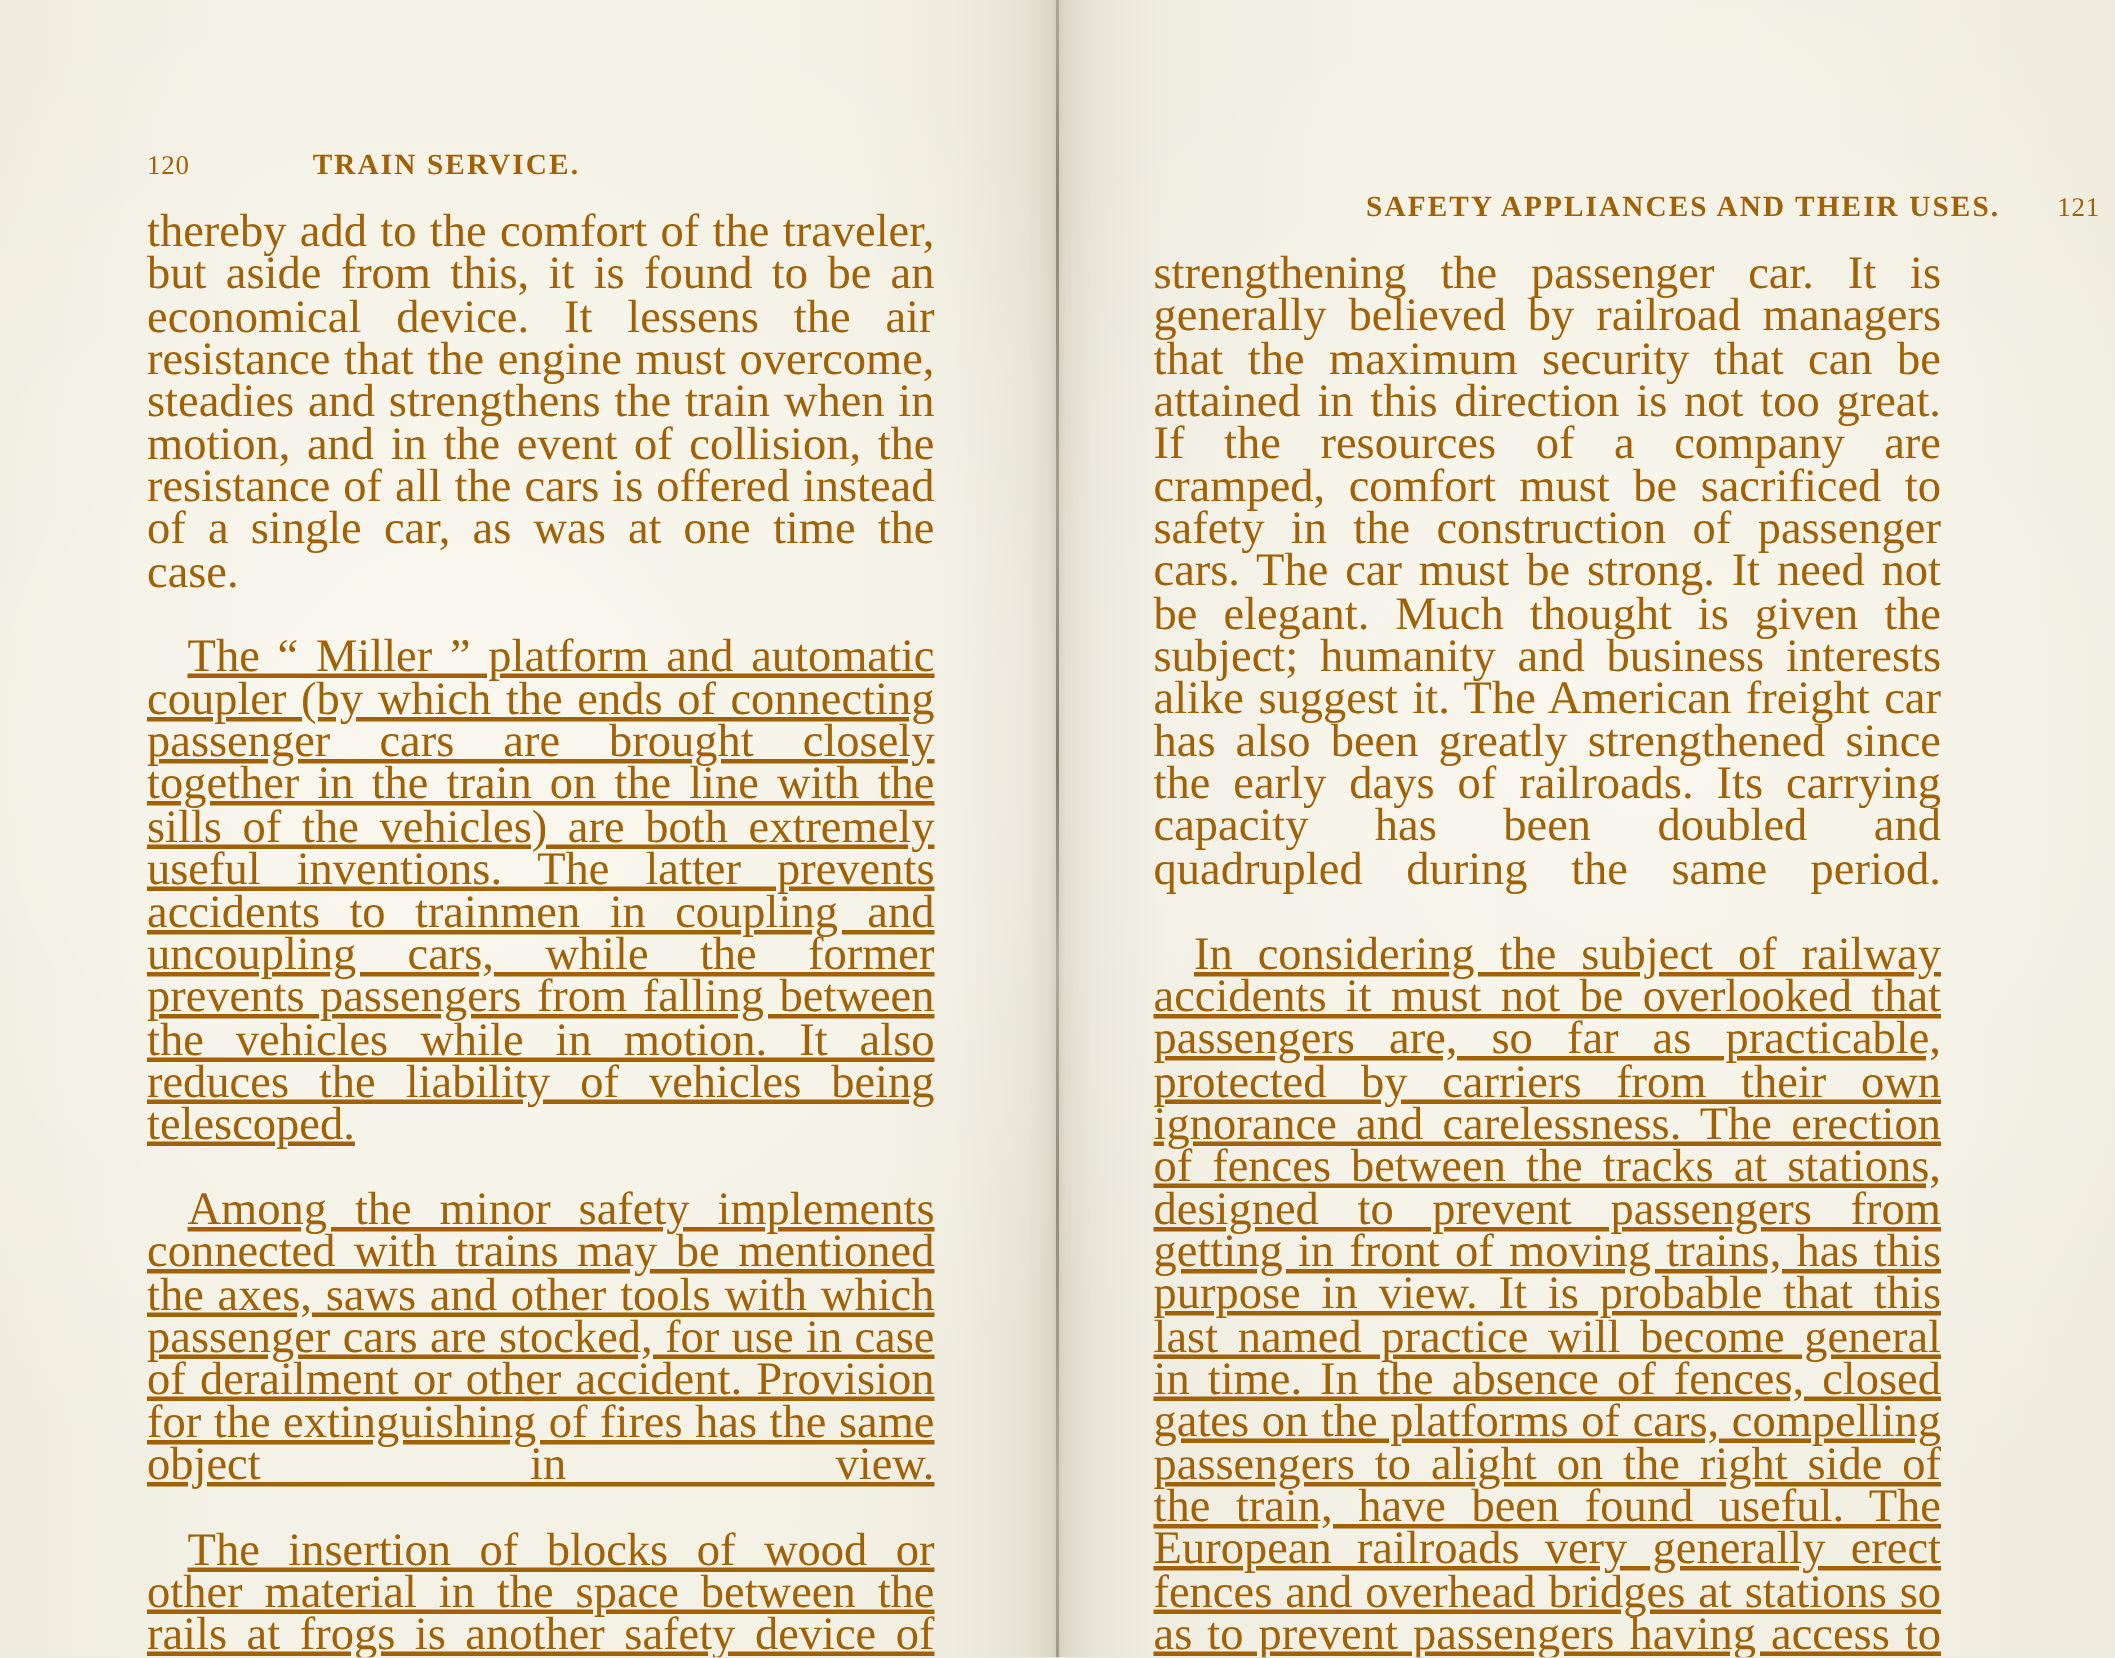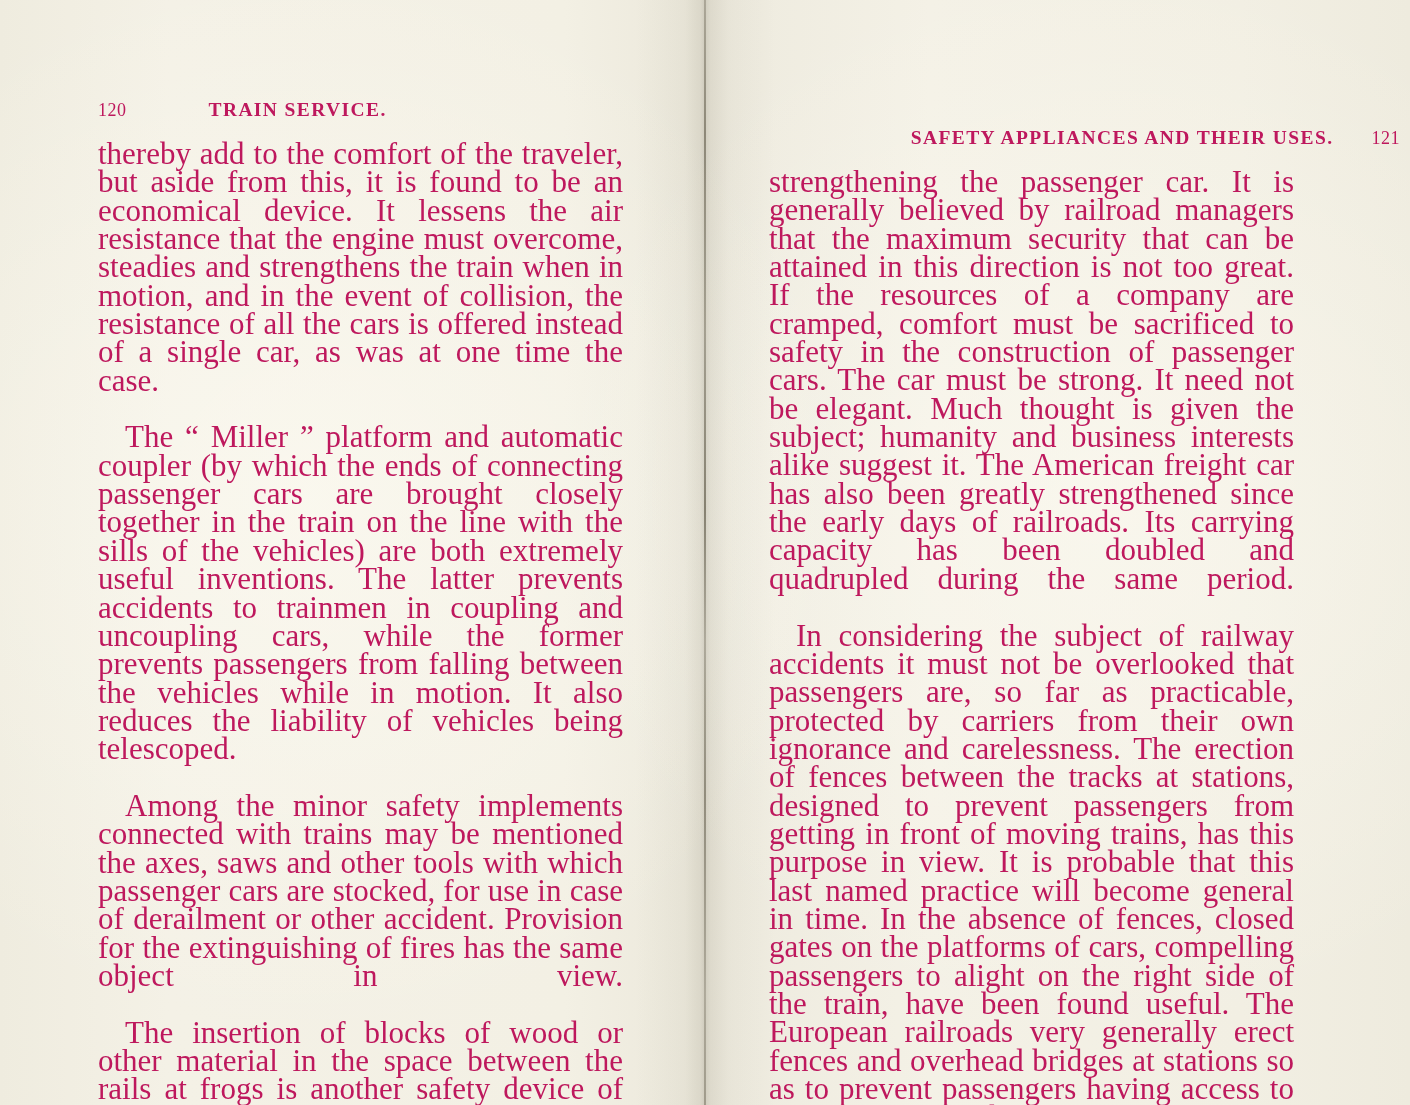--- a/index.html
+++ b/index.html
@@ -8,21 +8,21 @@
     background: #ece9dd;
   }
 
   #book {
     position: relative;
     width: 1410px;
     height: 1105px;
     overflow: hidden;
     background: #f2efe3;
     font-family: "Liberation Serif", "DejaVu Serif", serif;
-    color: #be185d;
+    color: #a16207;
   }
 
   
   .paper-tone {
     position: absolute;
     inset: 0;
     background:
       radial-gradient(ellipse 55% 70% at 22% 45%, rgba(255,253,245,0.55) 0%, rgba(255,253,245,0) 70%),
       radial-gradient(ellipse 55% 70% at 78% 45%, rgba(255,253,245,0.5) 0%, rgba(255,253,245,0) 70%),
       linear-gradient(90deg, #efecdf 0%, #f4f1e6 12%, #f3f0e4 40%, #ebe8db 49.5%, #eeebdf 52%, #f4f1e6 66%, #f2efe3 88%, #eeebde 100%);
@@ -119,20 +119,21 @@
   }
   .page-left  .column { left: 98px; }
   .page-right .column { left: 64px; }
 
   .column p {
     margin: 0;
     text-indent: 0;
   }
   .column p.indent {
     text-indent: 27px;
+    text-decoration: underline;
   }
   
   .column p::after {
     content: "";
     display: inline-block;
     width: 100%;
   }
 
   
   #book { text-rendering: optimizeLegibility; }

